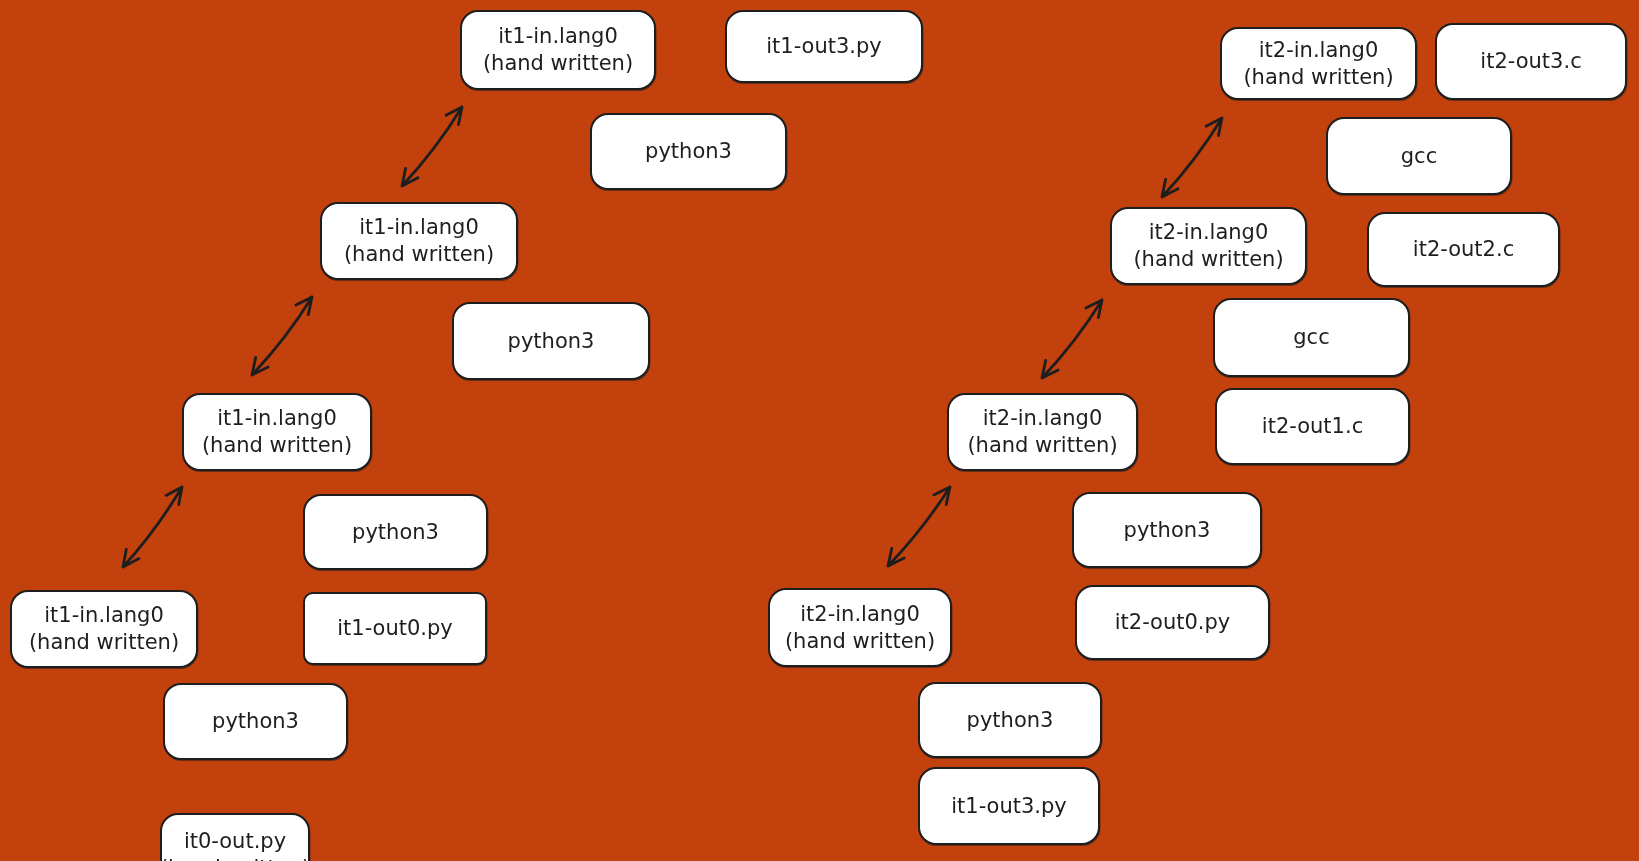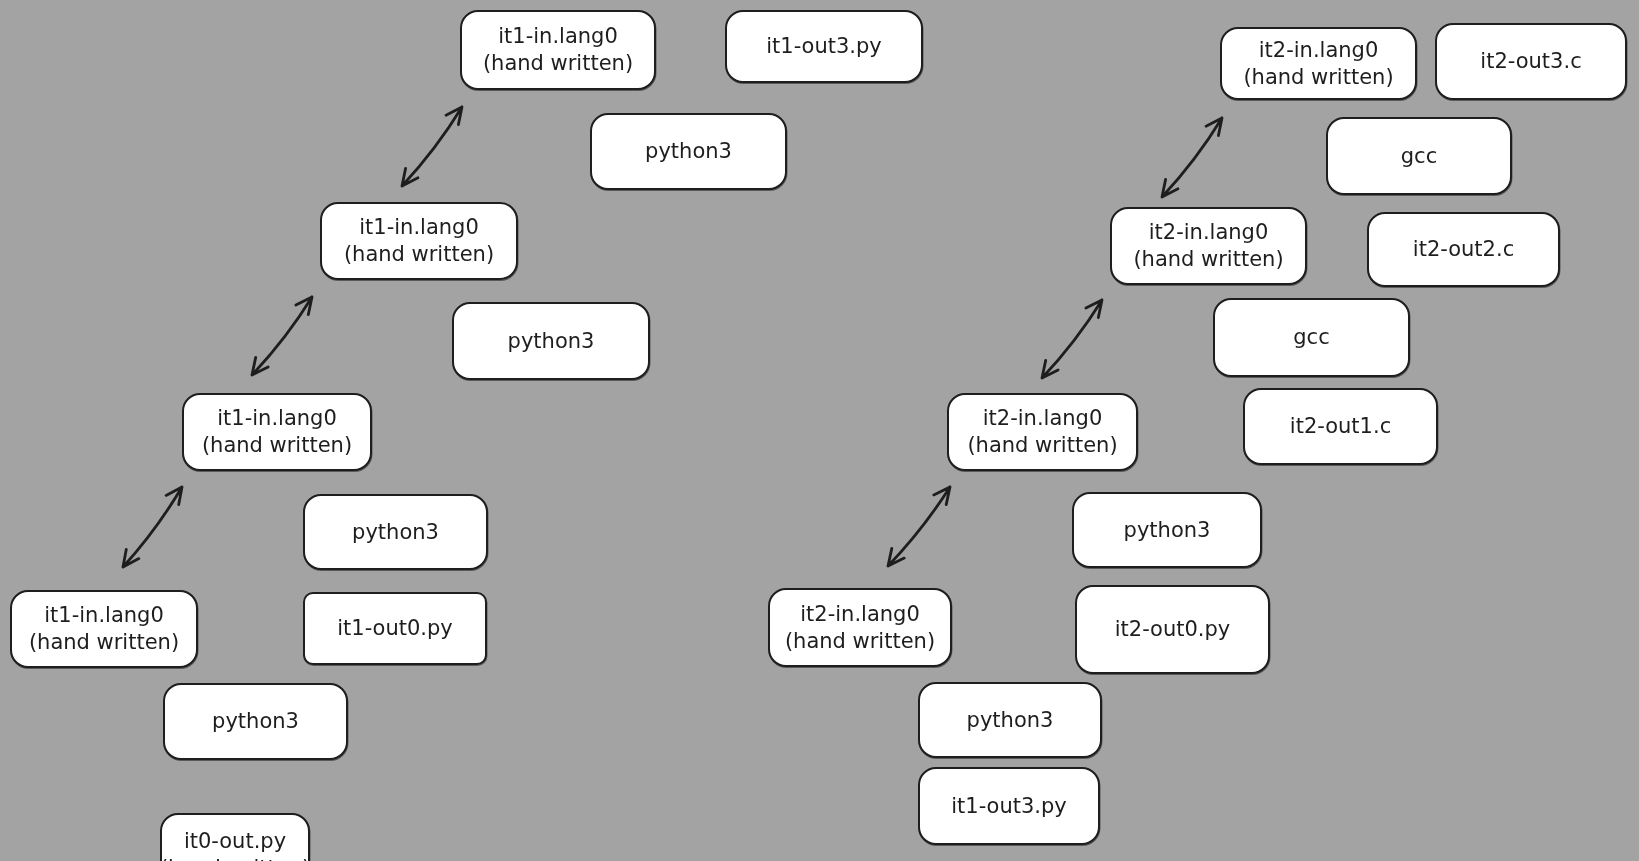--- a/index.html
+++ b/index.html
@@ -29,21 +29,21 @@
     line-height: 27px;
     text-align: center;
     white-space: nowrap;
     box-shadow: 0.5px 1px 0 0 rgba(30,30,30,0.55);
   }
   .node .line { pointer-events: none; }
 </style>
 </head>
 <body>
 
-<div id="canvas" style="width: 1639px; height: 861px; background: #a3a3a3; text-decoration: underline;">
+<div id="canvas" style="width: 1639px; height: 861px; background: #c2410c; text-decoration: underline;">
   <svg id="arrow-layer" xmlns="http://www.w3.org/2000/svg" viewBox="0 0 1639 861">
       <g>
         <path d="M 402 186 Q 436.0 149.5 462 107 M 462 107 L 458.4 124.6 M 462 107 L 446.0 115.2 M 402 186 L 405.6 168.4 M 402 186 L 418.0 177.8" fill="none" stroke="#1e1e1e" stroke-width="2.8" stroke-linecap="round" stroke-linejoin="round"></path>
       </g>
       <g>
         <path d="M 252 375 Q 286.0 339.0 312 297 M 312 297 L 308.3 314.6 M 312 297 L 295.9 305.1 M 252 375 L 255.7 357.4 M 252 375 L 268.1 366.9" fill="none" stroke="#1e1e1e" stroke-width="2.8" stroke-linecap="round" stroke-linejoin="round"></path>
       </g>
       <g>
         <path d="M 123 567 Q 156.5 530.0 182 487 M 182 487 L 178.7 504.7 M 182 487 L 166.1 495.4 M 123 567 L 126.3 549.3 M 123 567 L 138.9 558.6" fill="none" stroke="#1e1e1e" stroke-width="2.8" stroke-linecap="round" stroke-linejoin="round"></path>
       </g>
@@ -108,31 +108,31 @@
     <div class="node" style="left: 1320px; top: 212px; width: 193px; height: 75px; margin-left: 47px;">
       <div class="line">it2-out2.c</div>
     </div>
     <div class="node" style="left: 1110px; top: 207px; width: 197px; height: 78px;">
       <div class="line">it2-in.lang0</div>
       <div class="line">(hand written)</div>
     </div>
     <div class="node" style="left: 1213px; top: 298px; width: 197px; height: 79px;">
       <div class="line">gcc</div>
     </div>
-    <div class="node" style="left: 1215px; top: 388px; width: 195px; height: 77px; margin-left: 28px;">
+    <div class="node" style="left: 1215px; top: 388px; width: 195px; height: 77px;">
       <div class="line">it2-out1.c</div>
     </div>
     <div class="node" style="left: 947px; top: 393px; width: 191px; height: 78px;">
       <div class="line">it2-in.lang0</div>
       <div class="line">(hand written)</div>
     </div>
     <div class="node" style="left: 1072px; top: 492px; width: 190px; height: 76px;">
       <div class="line">python3</div>
     </div>
-    <div class="node" style="left: 1075px; top: 585px; width: 195px; height: 89px;">
+    <div class="node" style="left: 1075px; top: 585px; width: 195px; height: 75px;">
       <div class="line">it2-out0.py</div>
     </div>
     <div class="node" style="left: 768px; top: 588px; width: 184px; height: 79px;">
       <div class="line">it2-in.lang0</div>
       <div class="line">(hand written)</div>
     </div>
     <div class="node" style="left: 918px; top: 682px; width: 184px; height: 76px;">
       <div class="line">python3</div>
     </div>
     <div class="node" style="left: 918px; top: 767px; width: 182px; height: 78px;">

